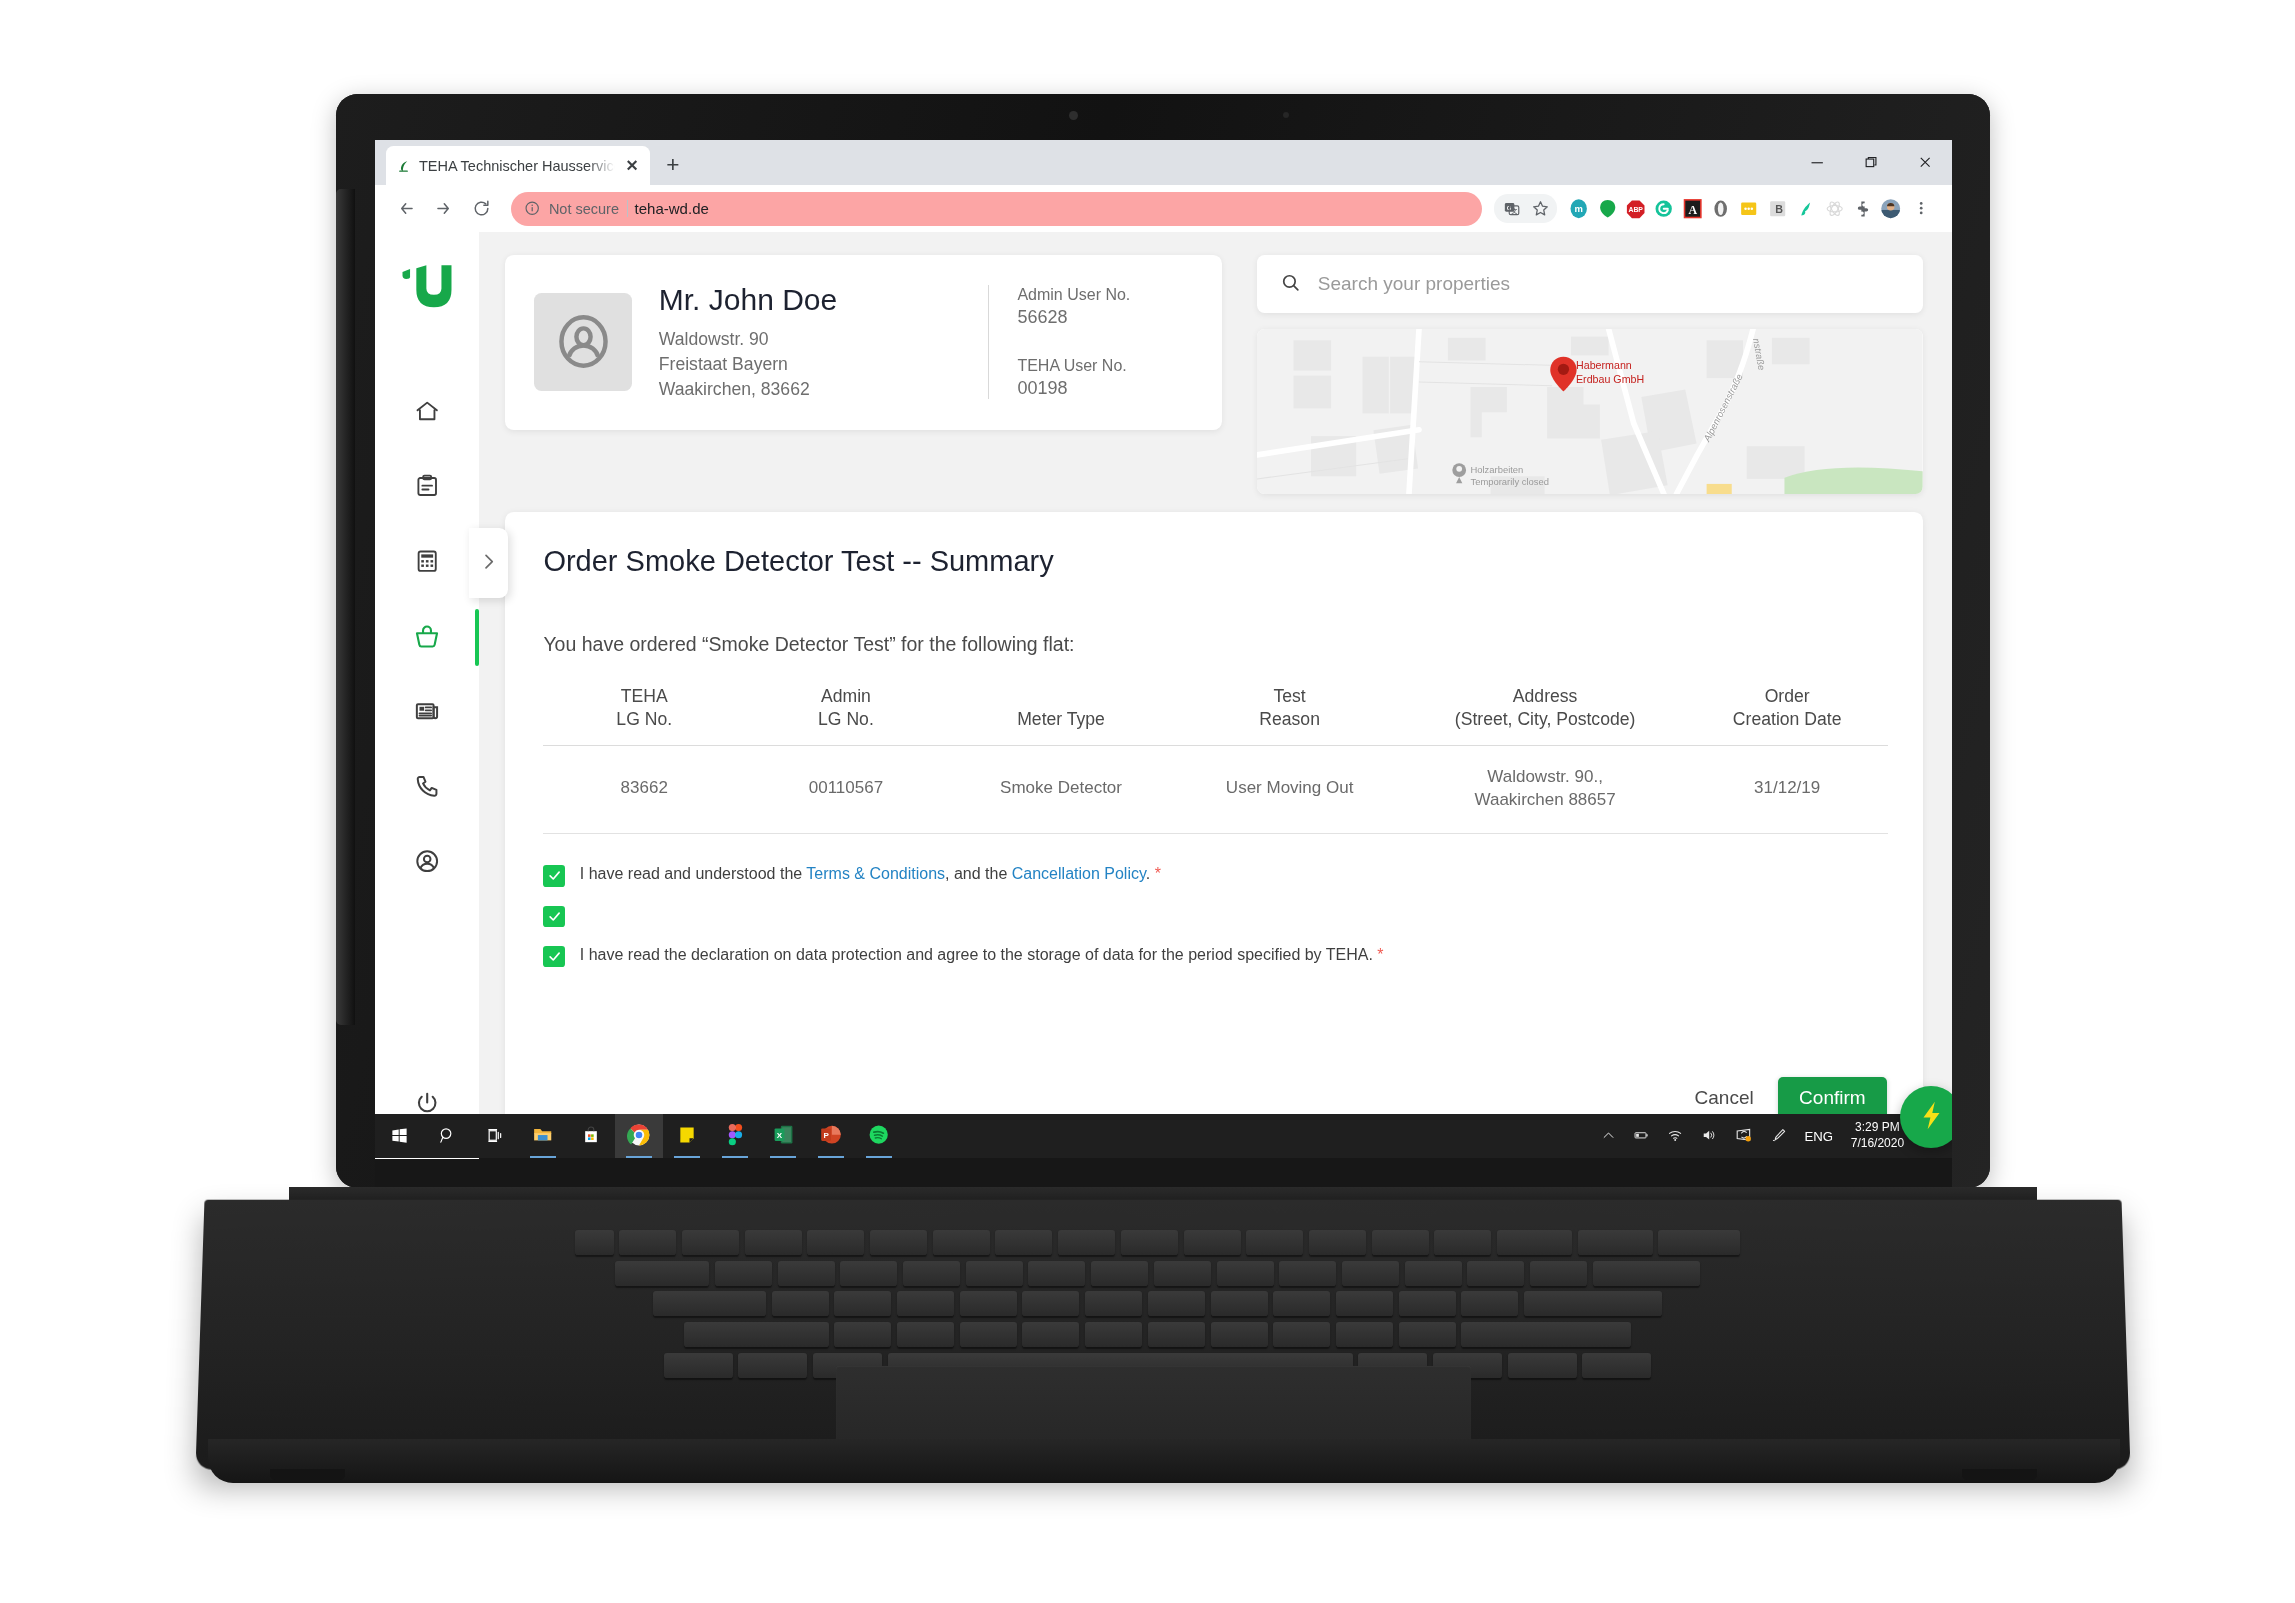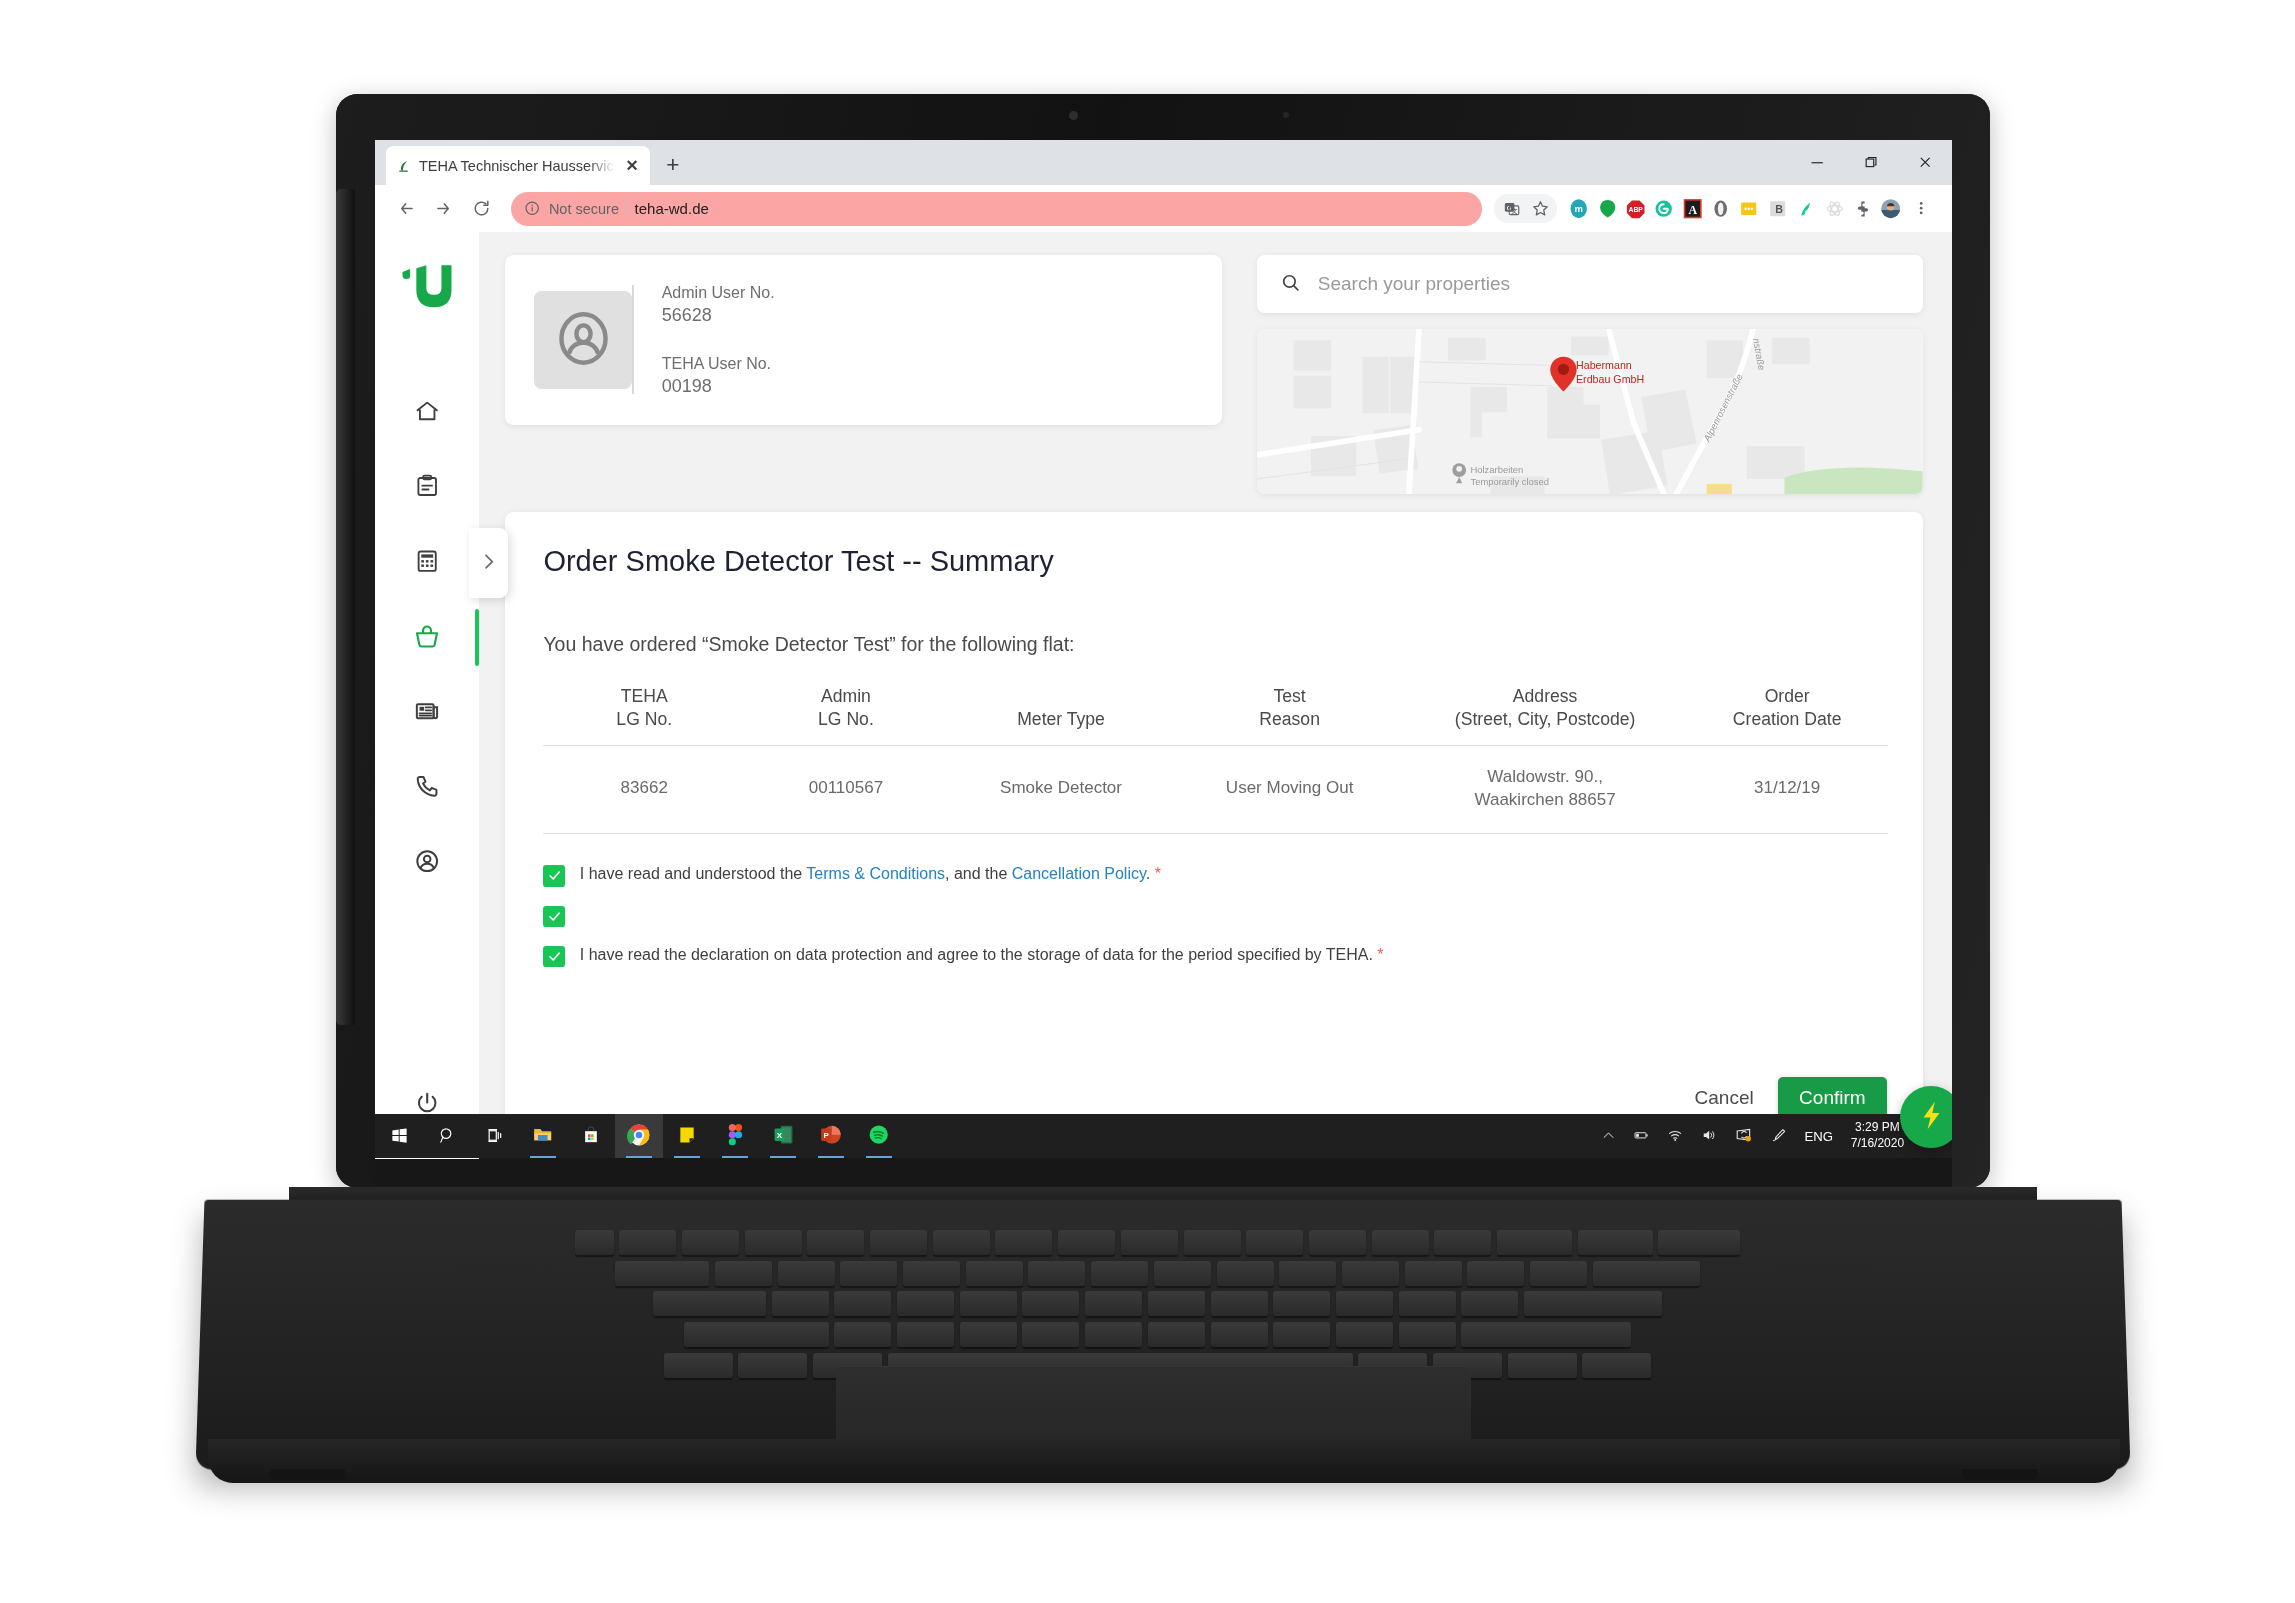--- a/index.html
+++ b/index.html
@@ -717,20 +717,28 @@
           <div class="profile-card">
             <div class="avatar">
               <span>
                 <svg width="63" height="63" viewBox="0 0 24 24">
                   <ellipse cx="12" cy="12" rx="8.4" ry="9.2" fill="none" stroke="#8a8a8a" stroke-width="1.7"></ellipse>
                   <ellipse cx="12" cy="10.2" rx="2.7" ry="3.2" fill="none" stroke="#8a8a8a" stroke-width="1.7"></ellipse>
                   <path d="M6.4 17.8a5.8 5.8 0 0 1 11.2 0" fill="none" stroke="#8a8a8a" stroke-width="1.7"></path>
                 </svg>
               </span>
             </div>
+            <div class="profile-main">
+              <div class="profile-name">Mr. John Doe</div>
+              <div class="profile-addr">
+                <div>Waldowstr. 90</div>
+                <div>Freistaat Bayern</div>
+                <div>Waakirchen, 83662</div>
+              </div>
+            </div>
             <div class="profile-div"></div>
             <div class="profile-ids">
               <div class="id-label">Admin User No.</div>
               <div class="id-value">56628</div>
               <div class="id-gap"></div>
               <div class="id-label">TEHA User No.</div>
               <div class="id-value">00198</div>
             </div>
           </div>
 

